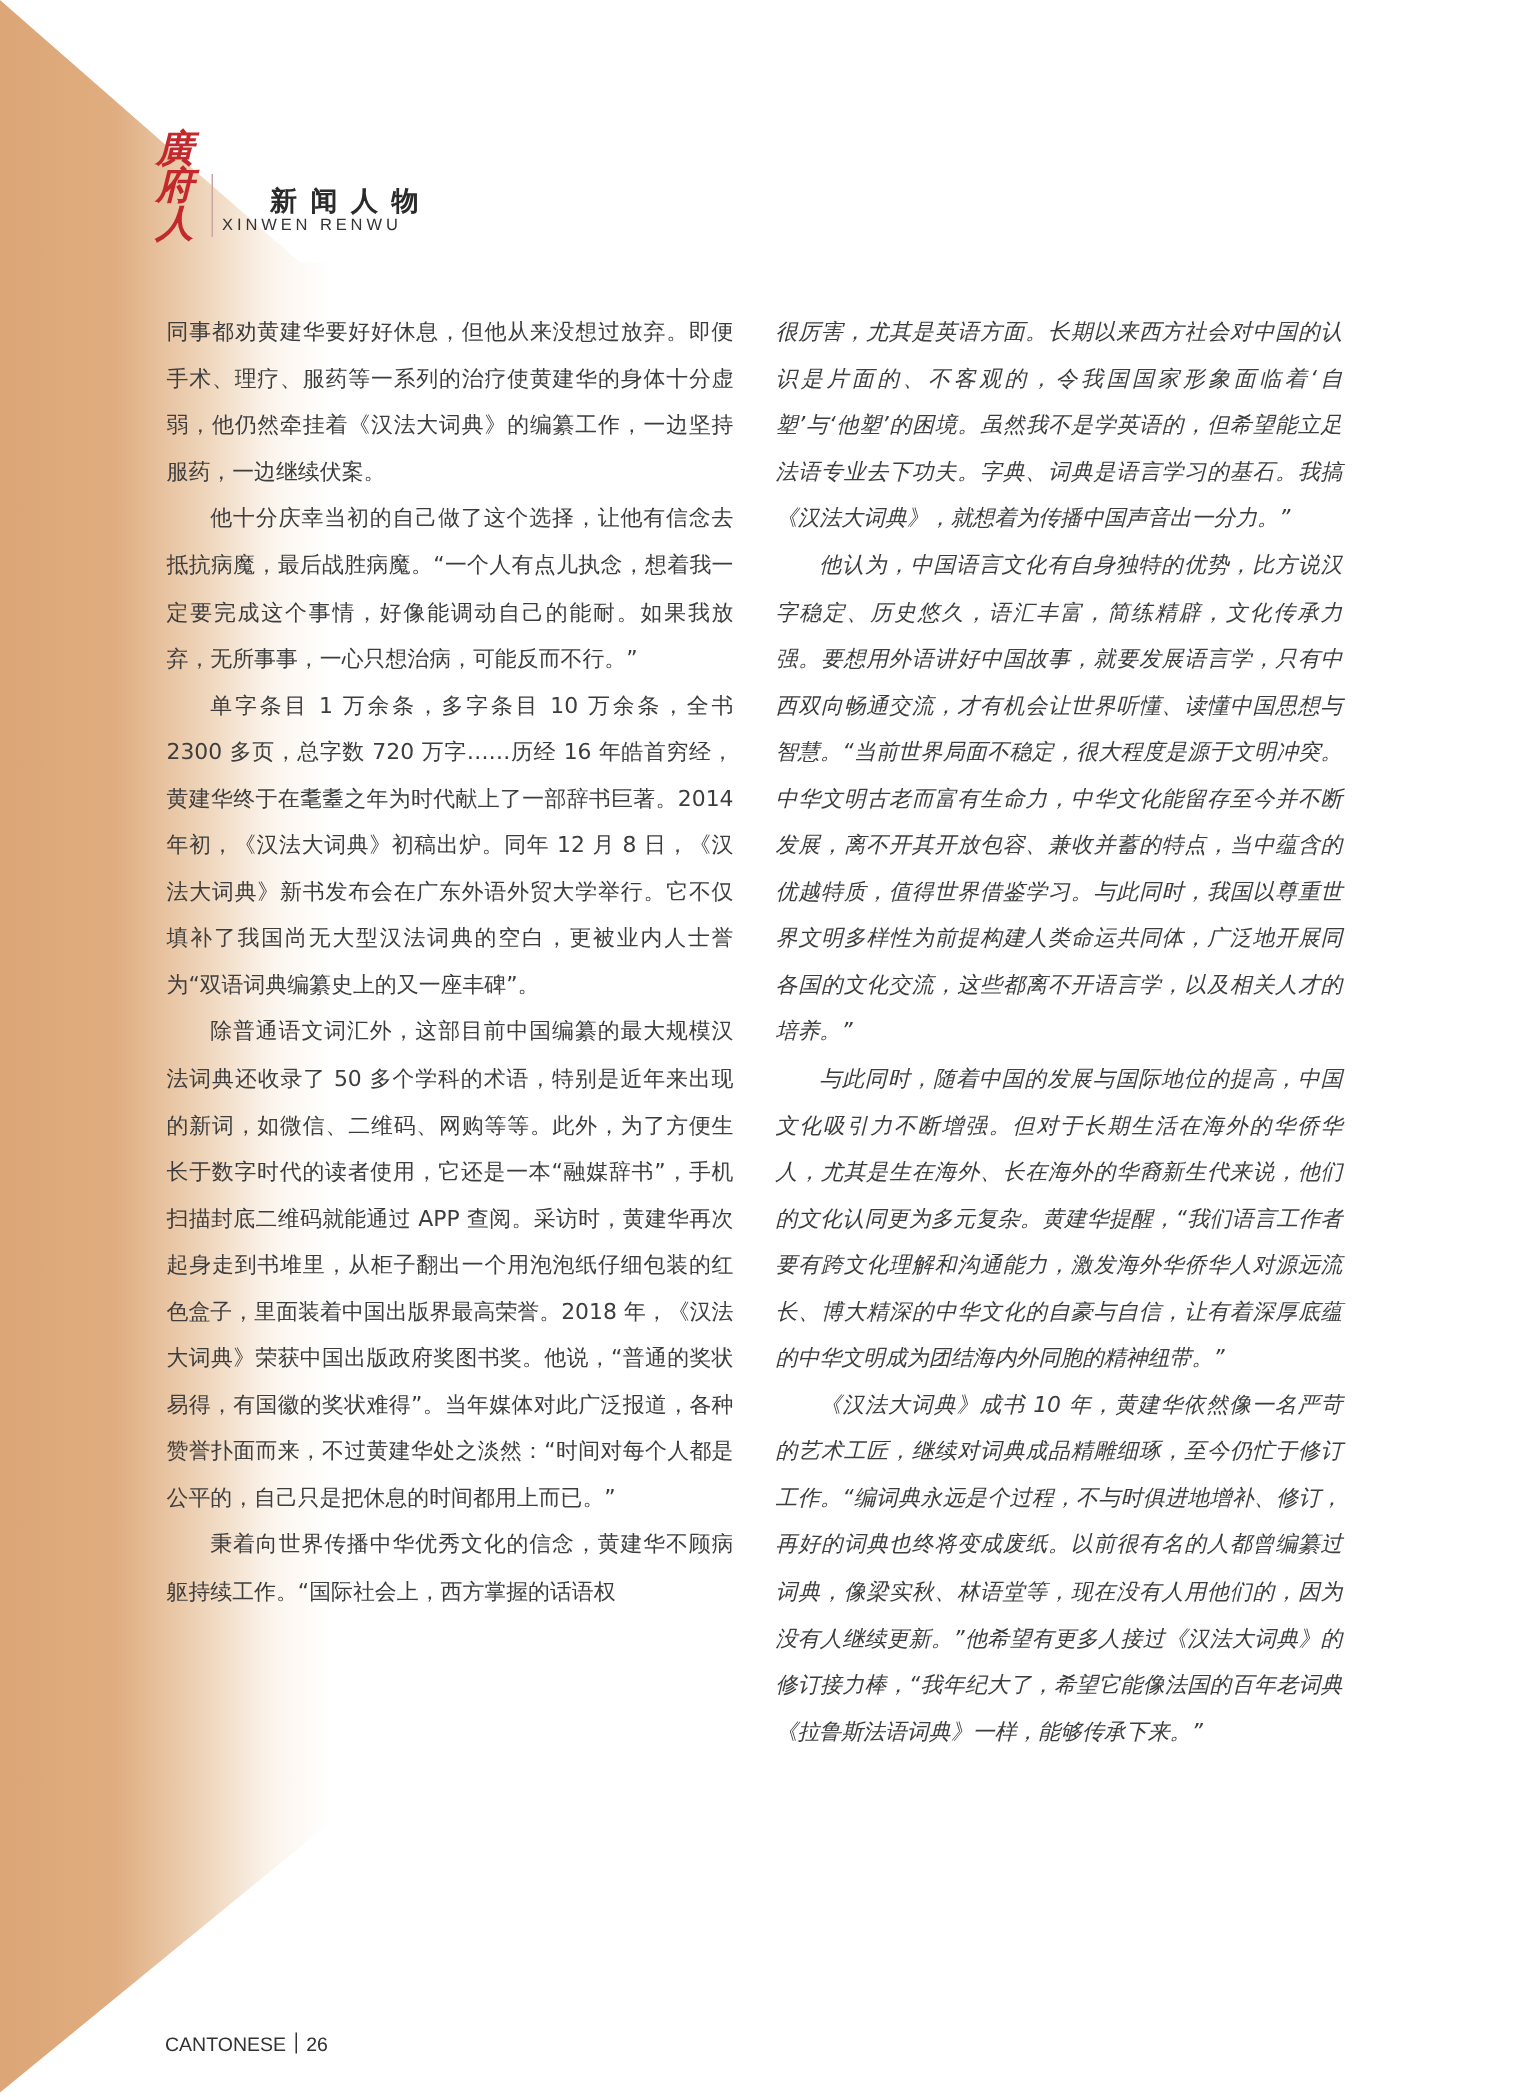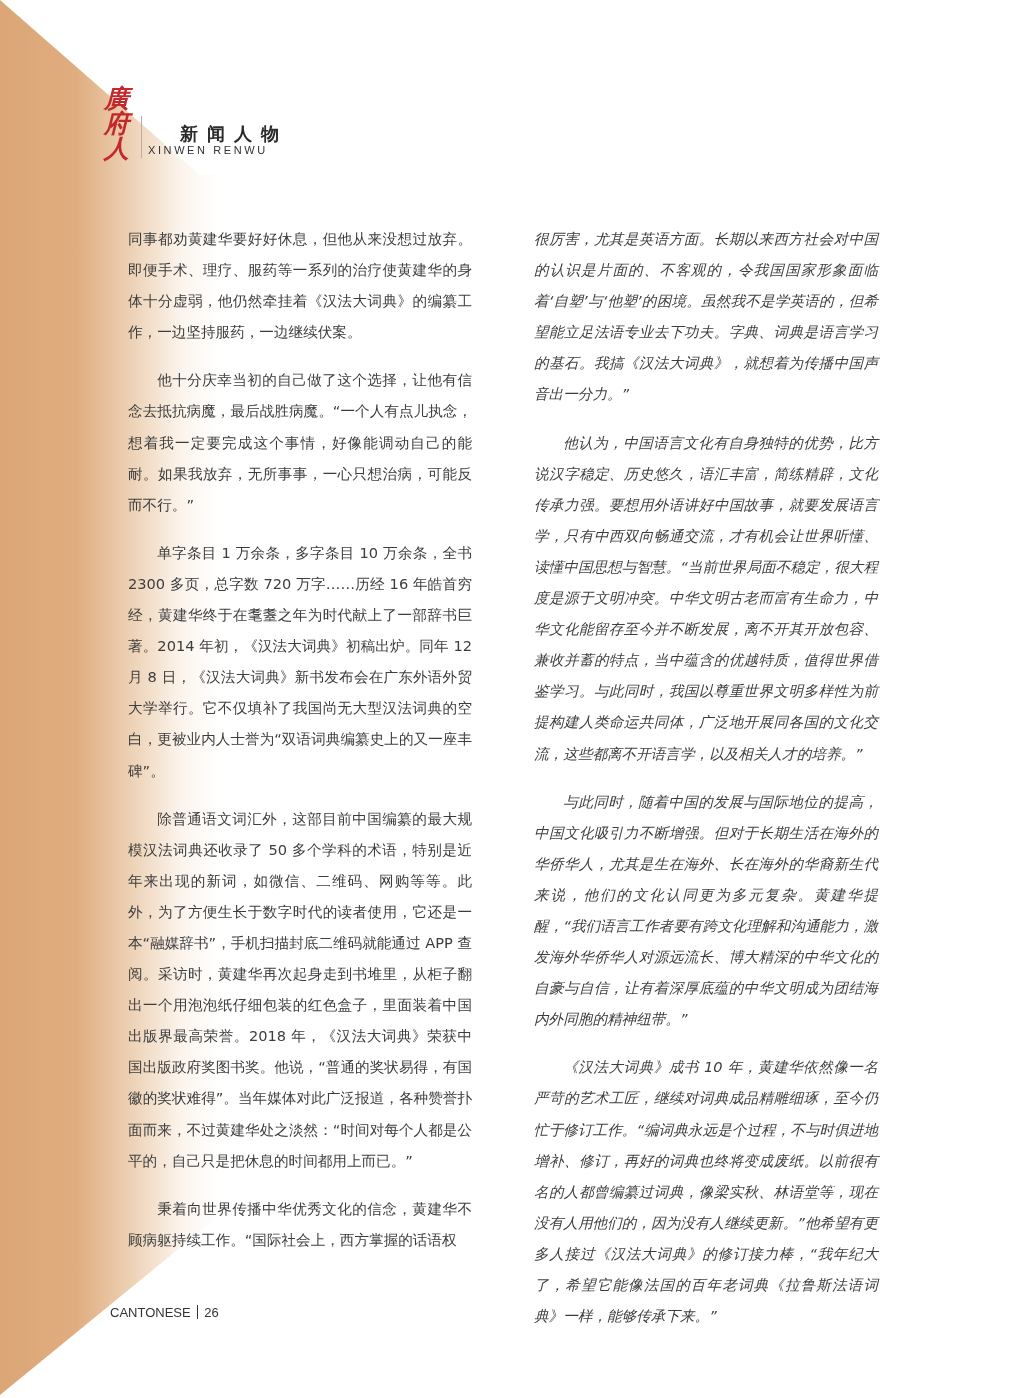--- a/index.html
+++ b/index.html
@@ -35,24 +35,24 @@
     position:absolute; left:48px; top:58px; font-size:11px; letter-spacing:2.6px;
     color:#333; white-space:nowrap; font-family:"Liberation Sans", sans-serif;
   }
   .col {
     position:absolute; top:206px; width:378px; z-index:2;
     font-size:14.6px; line-height:31.1px; color:#3d3d3d;
     text-align:justify;
   }
   .col-left { left:111px; }
   .col-right { left:517px;font-style:italic; }
-  .col p { margin:17px; text-indent:2em; }
+  .col p { margin:0; text-indent:2em; }
   .col p.cont { text-indent:0; }
   .footer {
-    position:absolute; left:110px; top:1305px; z-index:2;
+    position:absolute; left:110px; top:1355px; z-index:2;
     font-family:"Liberation Sans", sans-serif; font-size:13px; color:#333;
     white-space:nowrap;
   }
   .footer .sep { display:inline-block; width:1.5px; height:14px; background:#333; vertical-align:-2px; margin:0 6px 0 6px; }
 </style>
 </head>
 <body>
 
 <div class="wedge"></div>
 

